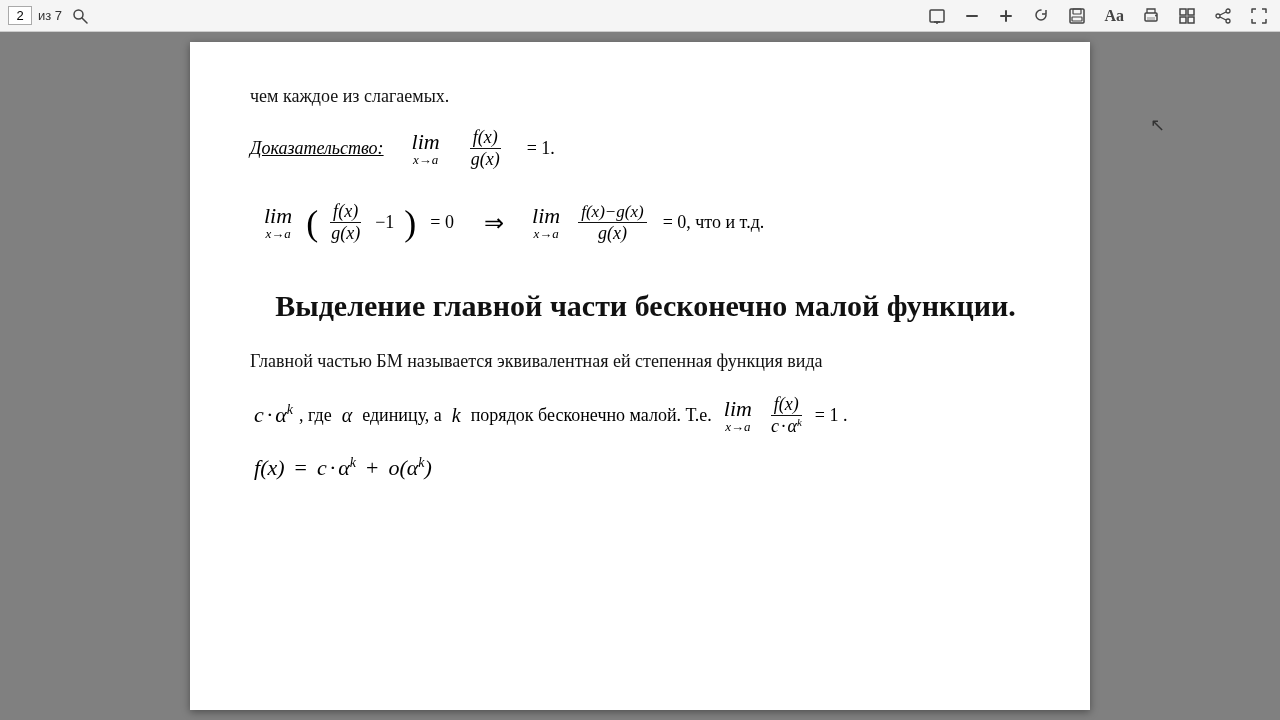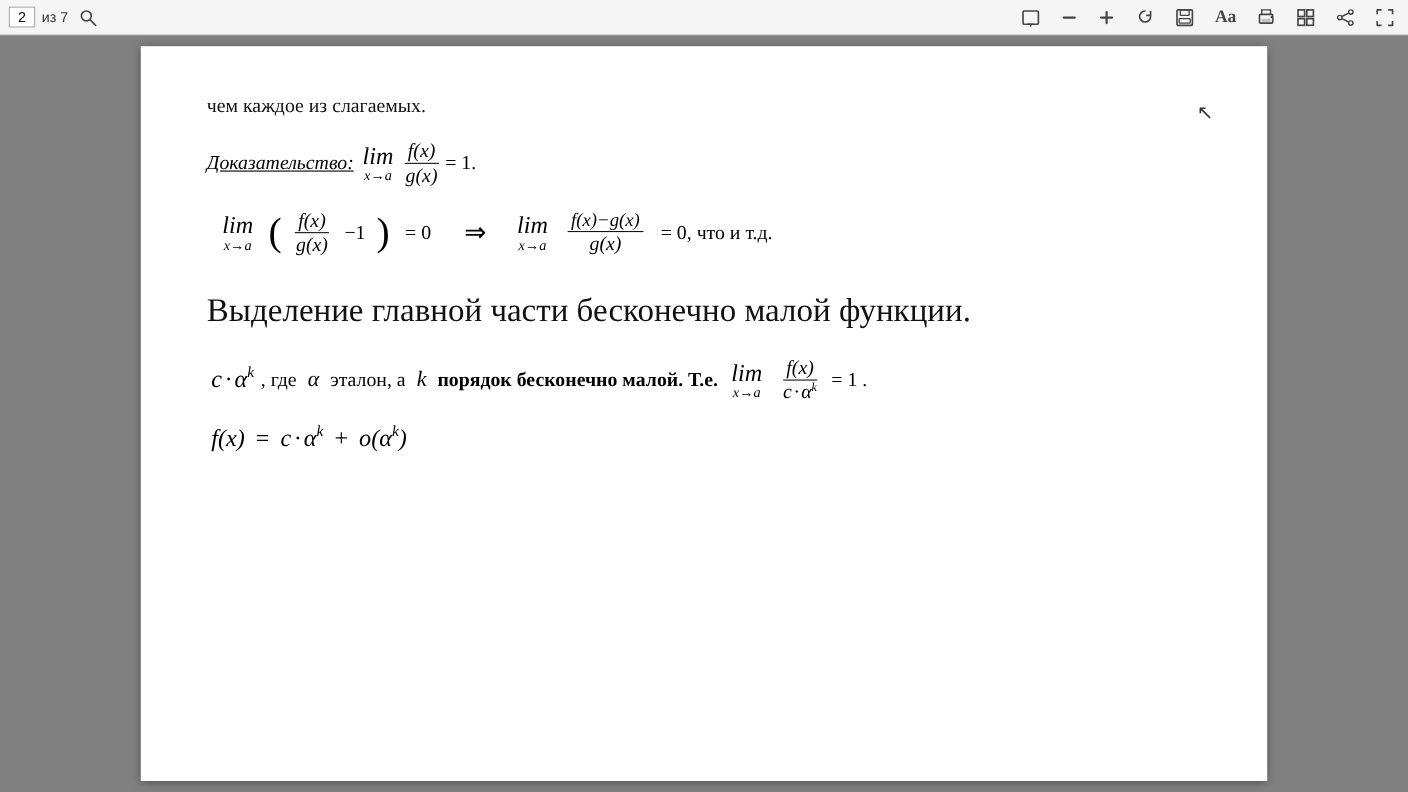--- a/index.html
+++ b/index.html
@@ -79,35 +79,35 @@
       flex: 1;
       background: #808080;
       display: flex;
       justify-content: center;
       overflow-y: auto;
       padding: 10px 0;
     }
 
     .doc-page {
       background: white;
-      width: 1024px;
+      width: 900px;
       min-height: 660px;
       padding: 40px 49px 40px 60px;
       box-shadow: 0 2px 8px rgba(0,0,0,0.4);
       font-family: "Times New Roman", Times, serif;
       position: relative;
     }
 
     .proof-section {
       margin-top: 10px;
       margin-bottom: 20px;
       display: flex;
       align-items: center;
       flex-wrap: wrap;
-      gap: 0;
+      gap: 20px;
       font-size: 18px;
     }
 
     .proof-label {
       font-style: italic;
       text-decoration: underline;
       font-size: 18px;
       font-weight: normal;
       margin-right: 4px;
     }
@@ -158,22 +158,22 @@
       font-weight: 300;
       font-style: normal;
     }
 
     .heading-section {
       margin: 30px 0 22px 0;
     }
 
     .main-heading {
       font-size: 30px;
-      font-weight: normal;
-      text-align: left;
+      font-weight: bold;
+      text-align: center;
       line-height: 1.3;
       color: #111;
     }
 
     .body-text {
       font-size: 18px;
       line-height: 1.6;
       color: #111;
       text-align: justify;
       margin-bottom: 16px;
@@ -337,49 +337,50 @@
       <span style="font-size:18px; margin: 0 6px;">= 0</span>
 
       <span style="font-size:24px; margin: 0 16px;">⇒</span>
 
       <span class="math-block" style="vertical-align:middle;">
         <span style="display:inline-flex; flex-direction:column; align-items:center; vertical-align:middle; margin-right:2px;">
           <span style="font-style:italic; font-size:22px; line-height:1;">lim</span>
           <span style="font-style:italic; font-size:13px; line-height:1;">x→a</span>
         </span>
       </span>
-      <span class="fraction" style="vertical-align:middle; margin: 0 4px;">
+      <span class="fraction" style="vertical-align:middle; margin: 12px 4px;">
         <span class="frac-num" style="font-size:17px;"><i>f</i>(<i>x</i>)−<i>g</i>(<i>x</i>)</span>
         <span class="frac-den"><i>g</i>(<i>x</i>)</span>
       </span>
       <span style="font-size:18px; margin-left:4px;">= 0, что и  т.д.</span>
     </div>
 
     <div style="position:relative; height:0;">
       <div style="position:absolute; left:900px; top:-160px; font-size:18px; color:#333; pointer-events:none;">↖</div>
     </div>
 
     <div class="heading-section">
       <h1 class="main-heading">Выделение главной  части  бесконечно малой функции.</h1>
     </div>
 
+    <p class="body-text">Главной  частью  БМ  называется  эквивалентная  ей  степенная  функция  вида</p>
 
     <div class="formula-line" style="margin-left:4px; align-items:center;">
 
       <span style="font-style:italic; font-size:22px; display:inline-flex; align-items:flex-start; gap:0;">
         <i style="font-size:22px;">c</i>
         <span style="font-size:22px; margin:0 3px;">·</span>
         <i style="font-size:22px;">α</i>
           <sup style="font-size:14px; font-style:italic;">k</sup>
       </span>
       <span style="font-size:18px;">, где</span>
       <span style="font-style:italic; font-size:20px; margin:0 4px;"><i>α</i></span>
-      <span style="font-size:18px;">эталон, а</span>
+      <span style="font-size:18px;">единицу, а</span>
       <span style="font-style:italic; font-size:20px; margin:0 4px;"><i>k</i></span>
-      <span style="font-size:18px;font-weight:bold;">порядок  бесконечно  малой.  Т.е.</span>
+      <span style="font-size:18px;">порядок  бесконечно  малой.  Т.е.</span>
 
       <span class="math-block" style="vertical-align:middle; margin-left:6px;">
         <span style="display:inline-flex; flex-direction:column; align-items:center; vertical-align:middle; margin-right:2px;">
           <span style="font-style:italic; font-size:22px; line-height:1;">lim</span>
           <span style="font-style:italic; font-size:13px; line-height:1;">x→a</span>
         </span>
       </span>
       <span class="fraction" style="vertical-align:middle; margin:0 4px;">
         <span class="frac-num"><i>f</i>(<i>x</i>)</span>
         <span class="frac-den" style="display:inline-flex; align-items:flex-start; gap:0;">

